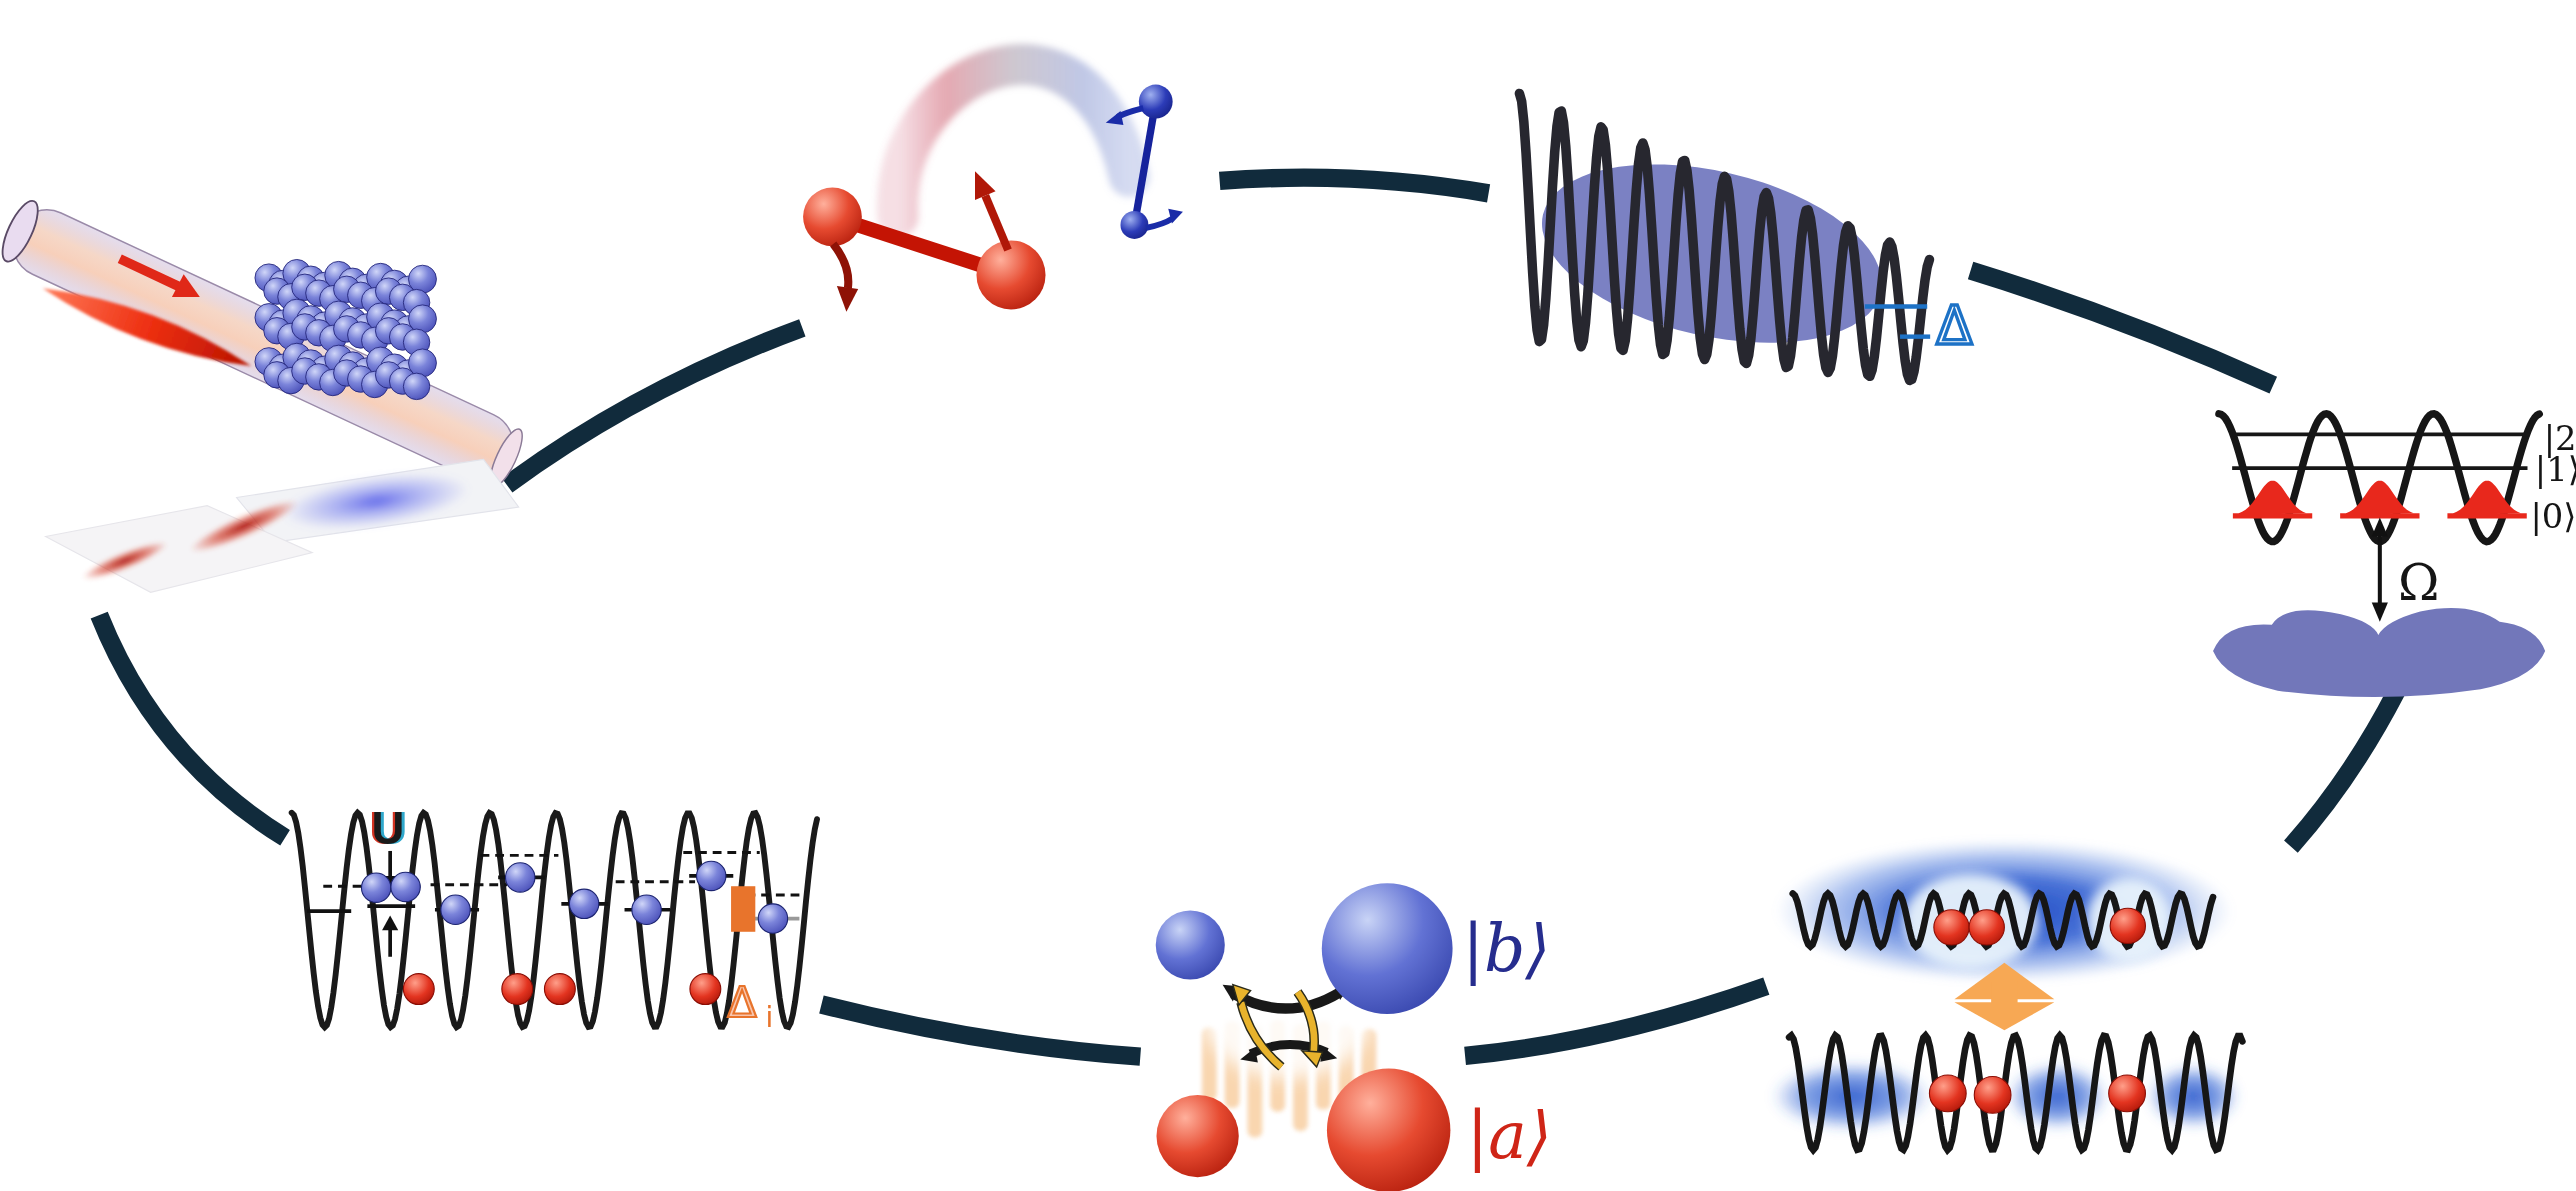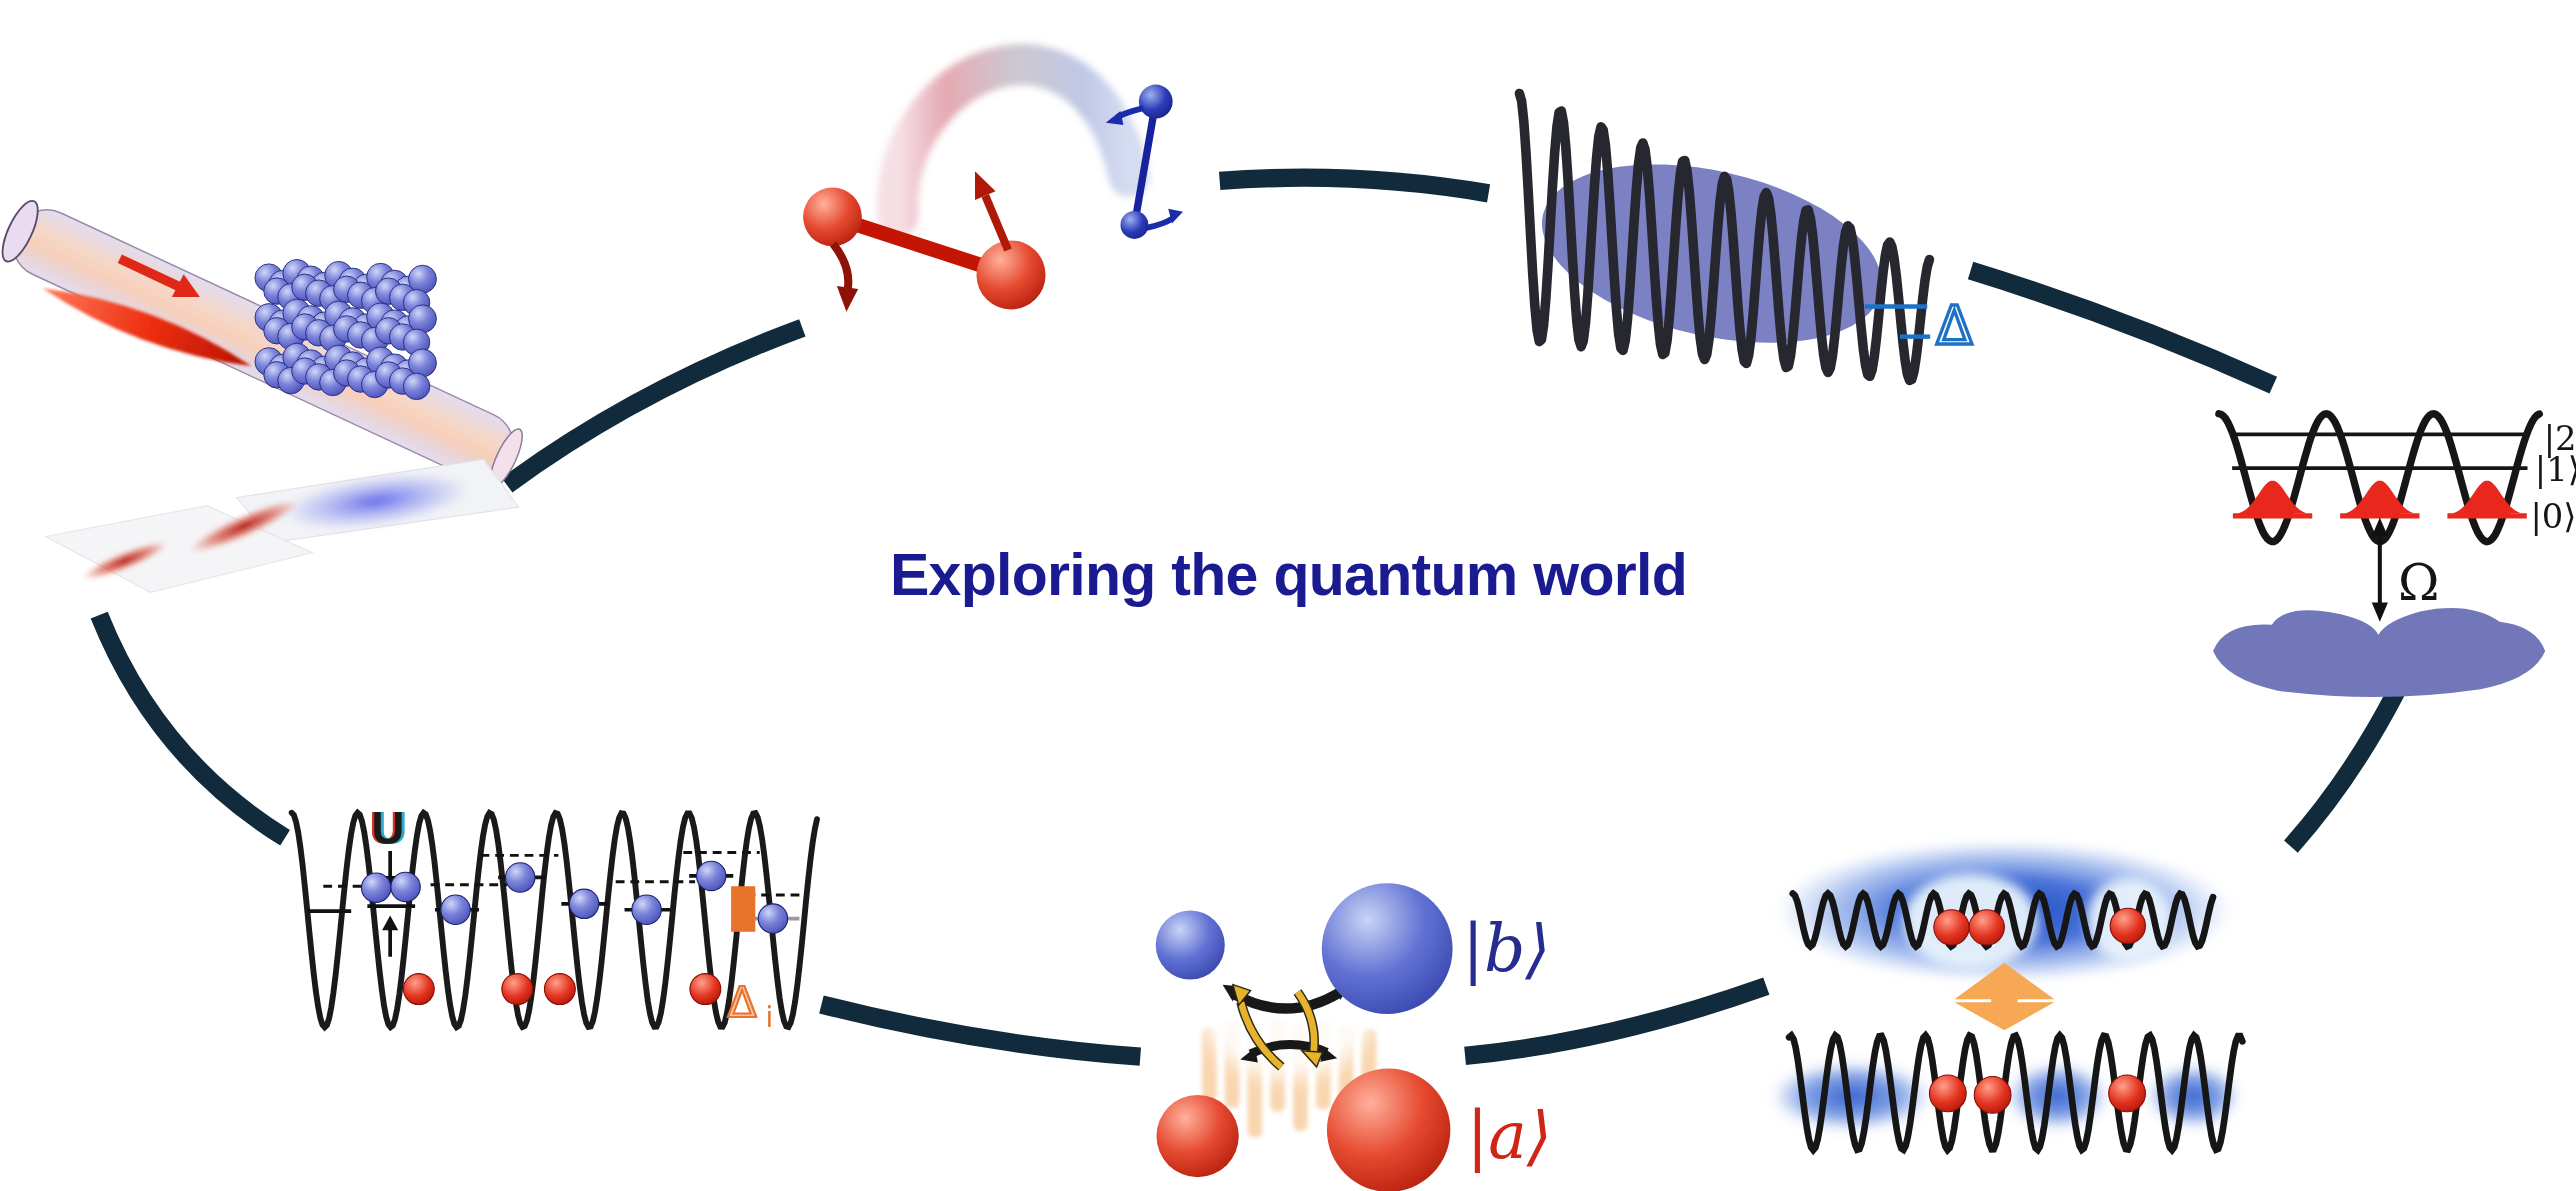--- a/index.html
+++ b/index.html
@@ -9,21 +9,20 @@
   .title{position:absolute;left:774px;top:544px;width:1029px;text-align:center;z-index:5;
          font-weight:bold;font-size:59px;line-height:1.07;letter-spacing:-0.7px;}
   .serif{font-family:"DejaVu Serif","DejaVu Sans",serif;}
 </style>
 </head>
 <body>
 
 <div class="canvas">
 
 <div class="title" style="color: rgb(27, 27, 145);">
-  <div>Exploring the quantum world</div>
 </div>
 
 <svg width="2576" height="1192" viewBox="0 0 3506 1622" xmlns="http://www.w3.org/2000/svg">
 <defs>
   <filter id="b2" x="-60%" y="-60%" width="220%" height="220%">
           <feGaussianBlur stdDeviation="2"></feGaussianBlur>
         </filter>
   <filter id="b3" x="-60%" y="-60%" width="220%" height="220%">
           <feGaussianBlur stdDeviation="3"></feGaussianBlur>
         </filter>

